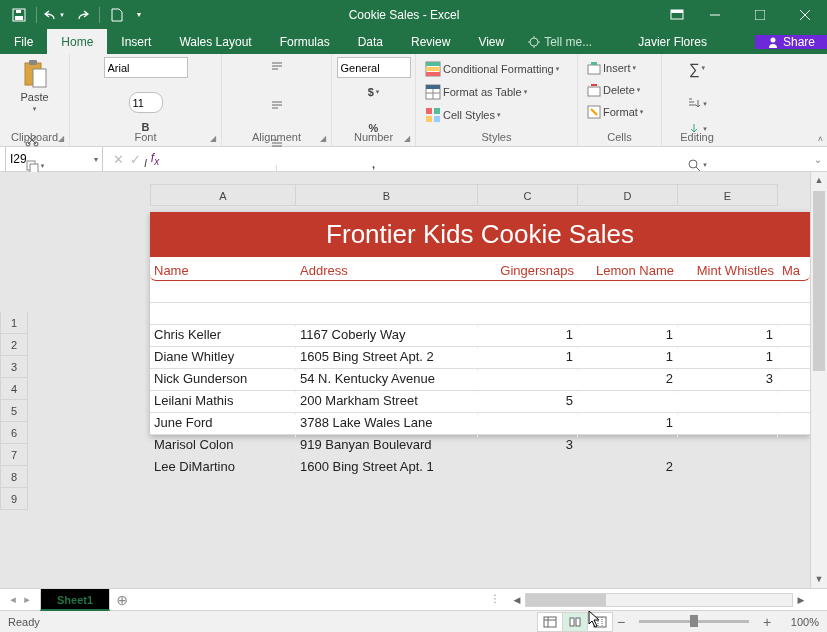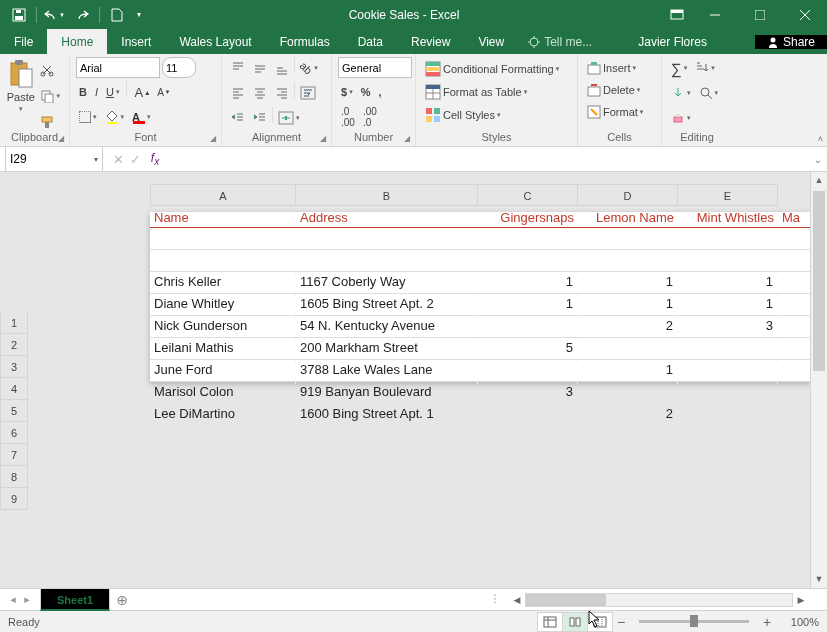--- a/index.html
+++ b/index.html
@@ -15,33 +15,33 @@
   .winctrls .wbtn { width:45px; height:29px; display:flex; align-items:center; justify-content:center; font-size:11px;}
   .ribbon-display { width:30px; display:flex; align-items:center; justify-content:center;}
   
   
   .tabs { background:#217346; height:25px; display:flex; color:#fff; font-size:12px; align-items:stretch;}
   .tab { padding:0 14px; display:flex; align-items:center; }
   .tab.file { }
   .tab.active { background:#f1f1f1; color:#217346;}
   .tab-right { margin-left:auto; display:flex; align-items:center;gap:38px;}
   .user { padding:0 10px; font-size:12px;}
-  .share { background:#000000; padding:0 12px; display:flex; align-items:center; gap:4px;}
+  .share { background:#6d28d9; padding:0 12px; display:flex; align-items:center; gap:4px;}
   .tell { display:flex; align-items:center; gap:4px; padding:0 10px; color:#c6e3d2;}
   
   
   .ribbon { background:#f1f1f1; border-bottom:1px solid #d4d4d4; height:93px; display:flex; font-size:11px; color:#444; position:relative;}
   .group { border-right:1px solid #e1e1e1; padding:3px 6px 0 6px; display:flex; flex-direction:column; position:relative;}
   .group-label { text-align:center; font-size:11px; color:#666; height:16px; line-height:16px; position:absolute; bottom:1px; left:0; right:0;}
   .dlaunch { position:absolute; right:2px; bottom:2px; width:12px; height:12px; font-size:8px; color:#888; display:flex; align-items:center; justify-content:center;}
   .ribbtn { height:22px; display:flex; align-items:center; padding:0 3px; gap:2px; font-size:11px;}
   .bigbtn { display:flex; flex-direction:column; align-items:center; justify-content:flex-start; width:38px; padding-top:2px; gap:2px;}
   .drop { font-size:7px; color:#666;}
   svg { display:block; }
-  .row { display:flex; gap:2px; align-items:flex-start;}
+  .row { display:flex; gap:14px; align-items:center;flex-direction:column;}
   select, input.fontbox { border:1px solid #c0c0c0; font-size:11px; height:21px; background:#fff; padding:0 3px;}
   .collapse { position:absolute; right:4px; bottom:2px; font-size:9px; color:#777;}
   
   
   .fbar { height:25px; border-bottom:1px solid #d4d4d4; background:#fff; display:flex; align-items:center; font-size:12px;}
   .namebox { width:98px; border:1px solid #ccc; margin:2px 0 2px 5px; height:20px; display:flex; align-items:center; padding:16px 4px; font-size:12px;}
   .namebox .dd { margin-left:auto; font-size:8px; color:#666;}
   .fbtns { display:flex; gap:6px; padding:0 10px; color:#bbb; font-size:13px;}
   .fx { font-style:italic; color:#701a75; font-size:12px; padding-right:6px;}
   .finput { flex:1; border:none; height:20px; font-size:12px; outline:none;}
@@ -51,21 +51,21 @@
   .sheet-area { flex:1; position:relative; background:#e6e6e6; overflow:hidden; display:flex;}
   .rowhdrs-outer { width:30px; background:#e6e6e6; display:flex; flex-direction:column; padding-top:140px;}
   .rowhdr { height:22px; border:1px solid #d4d4d4; border-top:none; background:#e6e6e6; text-align:center; font-size:11px; line-height:22px; color:#444; width:28px;}
   .page-area { flex:1; position:relative; overflow:hidden; background:#e6e6e6;}
   .page { position:absolute; left:120px; top:40px; background:#fff; box-shadow:0 2px 6px rgba(0,0,0,0.25); width:660px;}
   .colhdrs { position:absolute; left:120px; top:12px; height:22px; display:flex;}
   .colhdr { border:1px solid #d4d4d4; border-left:none; background:#e6e6e6; text-align:center; font-size:11px; line-height:22px; color:#444;}
   .colhdr:first-child{border-left:1px solid #d4d4d4;}
   .addhdr { text-align:center; color:#b0b0b0; font-size:15px; padding:40px 0 14px 0;}
   .titlebanner { background:#c0392b; color:#fff; font-size:26px; text-align:center; padding:7px 0;}
-  .tblhdr { display:flex; color:#c0392b; font-size:13px; border-bottom:1px solid #c0392b; height:16px; align-items:flex-end;}
+  .tblhdr { display:flex; color:#c0392b; font-size:13px; border-bottom:1px solid #c0392b; height:24px; align-items:flex-end;border-radius:6px;}
   .tblhdr div { padding:0 4px 2px 4px;}
   .tr { display:flex; height:22px; font-size:13px; color:#222; border-bottom:1px solid #ddd;}
   .tr div { padding:2px 4px 0 4px; border-right:1px solid #eee;margin-top:44px;}
   .tr div:last-child{border-right:none;}
   .cA{width:146px;} .cB{width:182px;} .cC{width:100px;text-align:right;} .cD{width:100px;text-align:right;} .cE{width:100px;text-align:right;} .cF{width:32px;text-align:left;color:#c0392b;}
   .vscroll { width:17px; background:#f1f1f1; border-left:1px solid #d4d4d4; display:flex; flex-direction:column;}
   .vscroll .arr { height:17px; text-align:center; font-size:9px; line-height:17px; color:#666;}
   .vscroll .track { flex:1; position:relative;}
   .vscroll .thumb { position:absolute; left:2px; right:2px; top:2px; height:180px; background:#cdcdcd;}
   
@@ -533,20 +533,21 @@
   </div>
   <div class="page-area">
     <div class="colhdrs">
       <div class="colhdr" style="width:146px">A</div>
       <div class="colhdr" style="width:182px">B</div>
       <div class="colhdr" style="width:100px">C</div>
       <div class="colhdr" style="width:100px">D</div>
       <div class="colhdr" style="width:100px">E</div>
     </div>
     <div class="page">
+      <div class="titlebanner">Frontier Kids Cookie Sales</div>
       <div class="tblhdr">
         <div class="cA">Name</div>
         <div class="cB">Address</div>
         <div class="cC">Gingersnaps</div>
         <div class="cD">Lemon Name</div>
         <div class="cE">Mint Whistles</div>
         <div class="cF">Ma</div>
       </div>
       <div id="tbody">
           <div class="tr">

